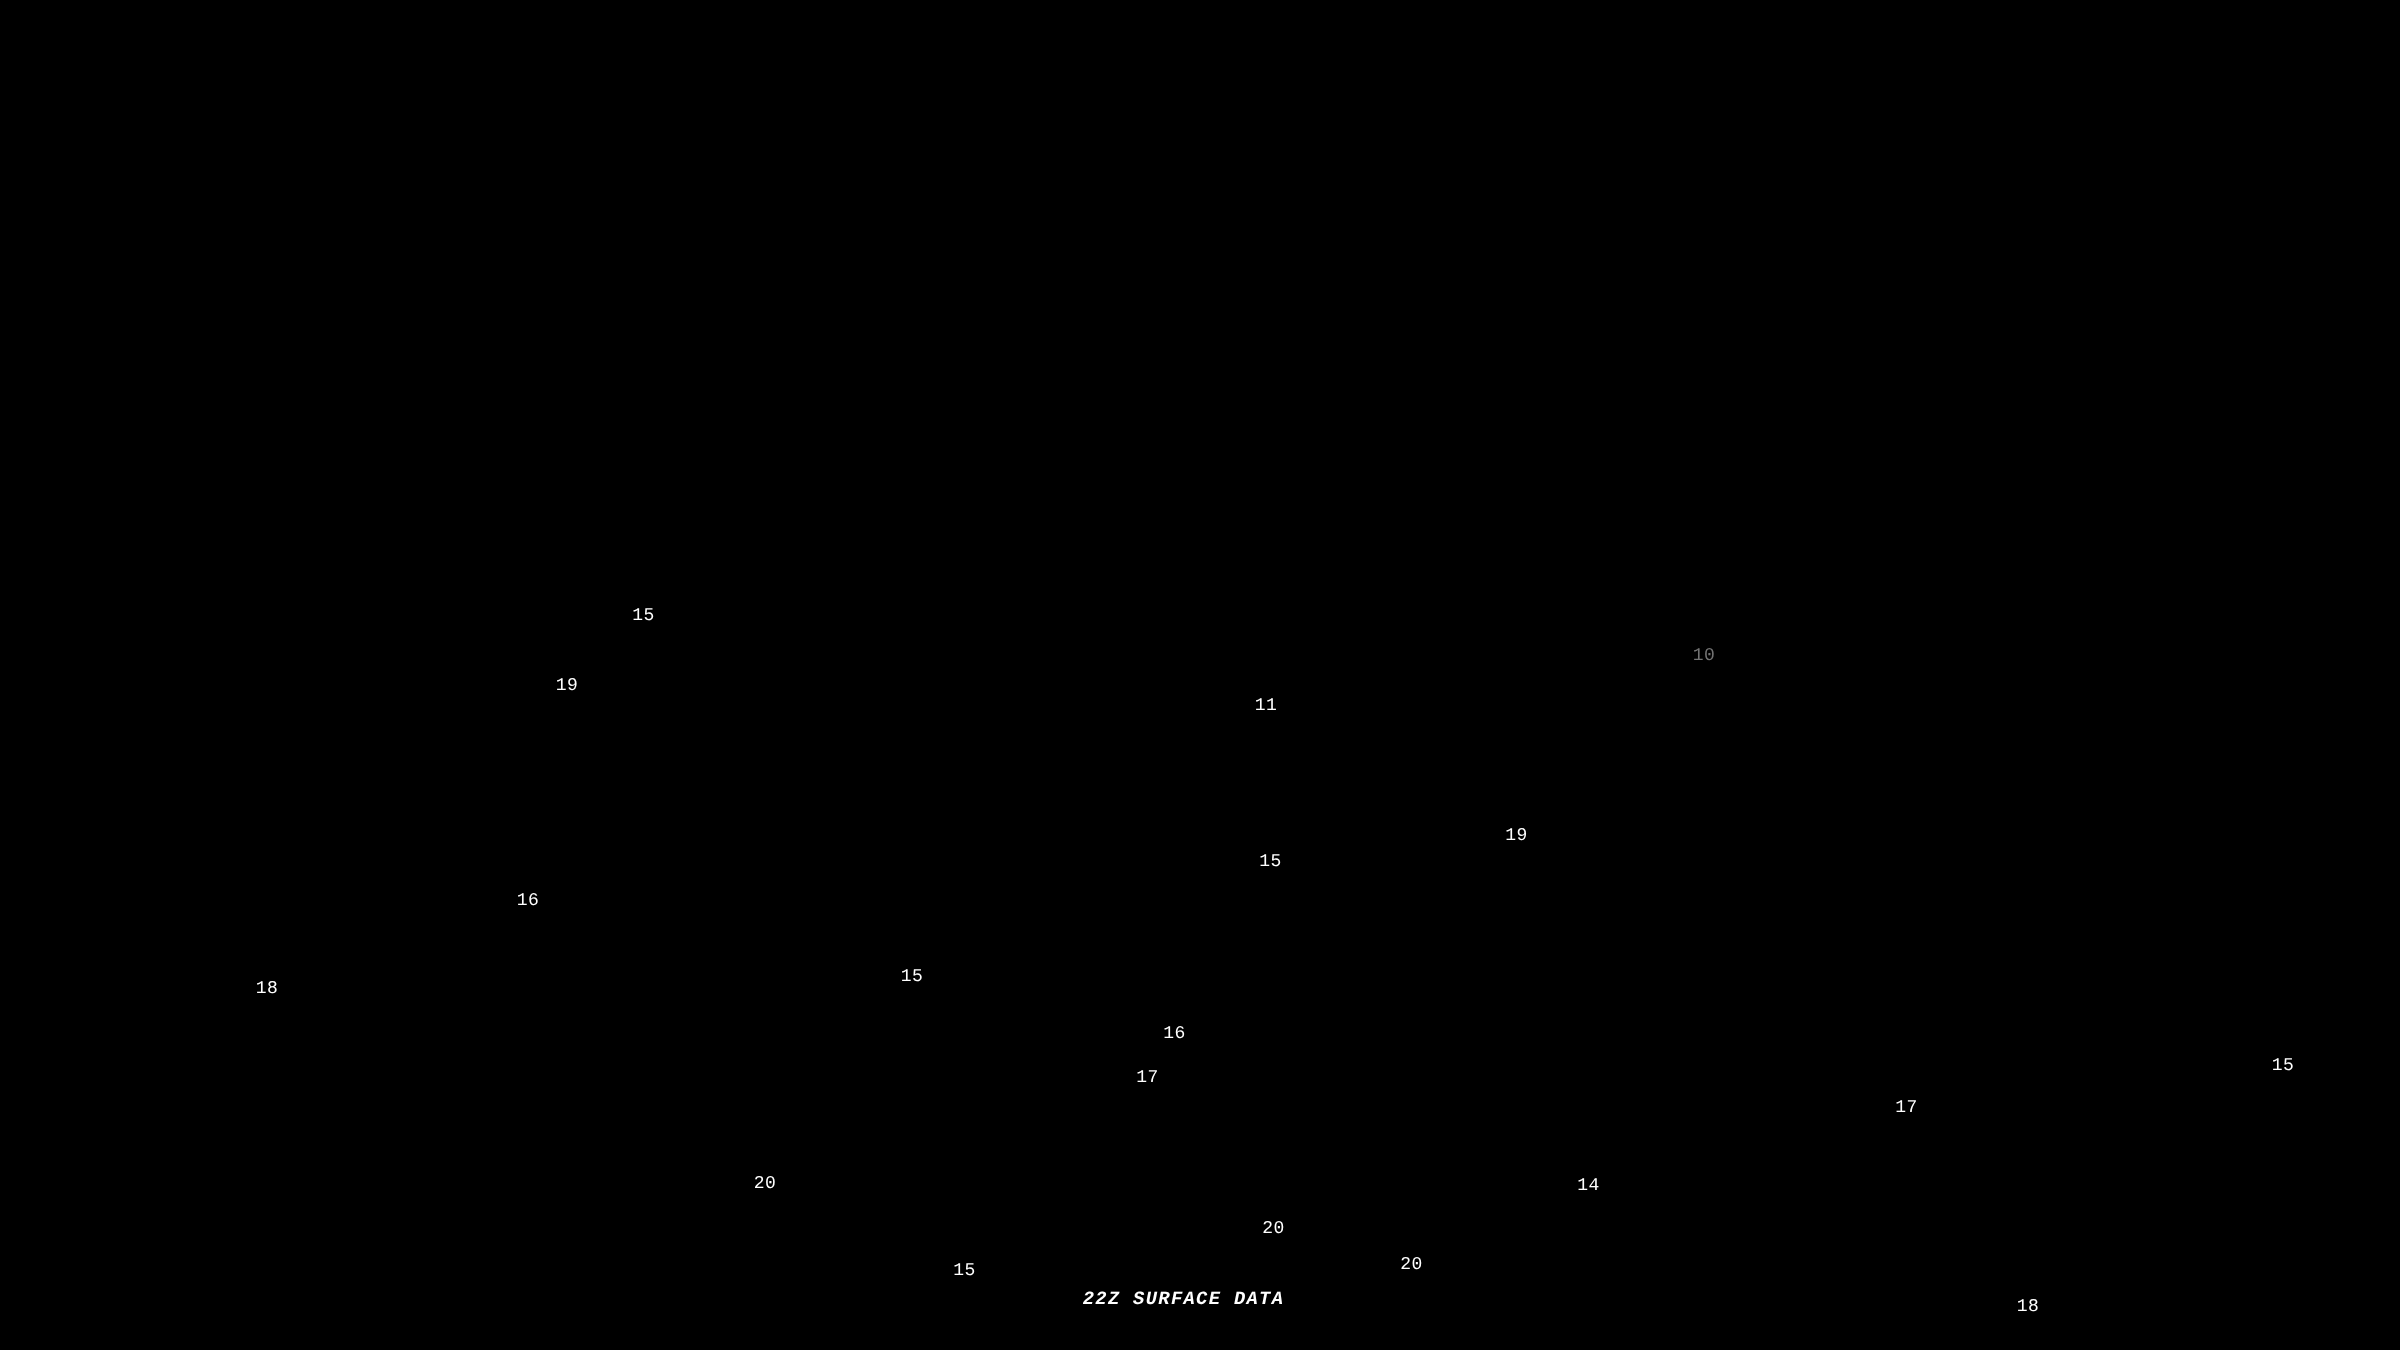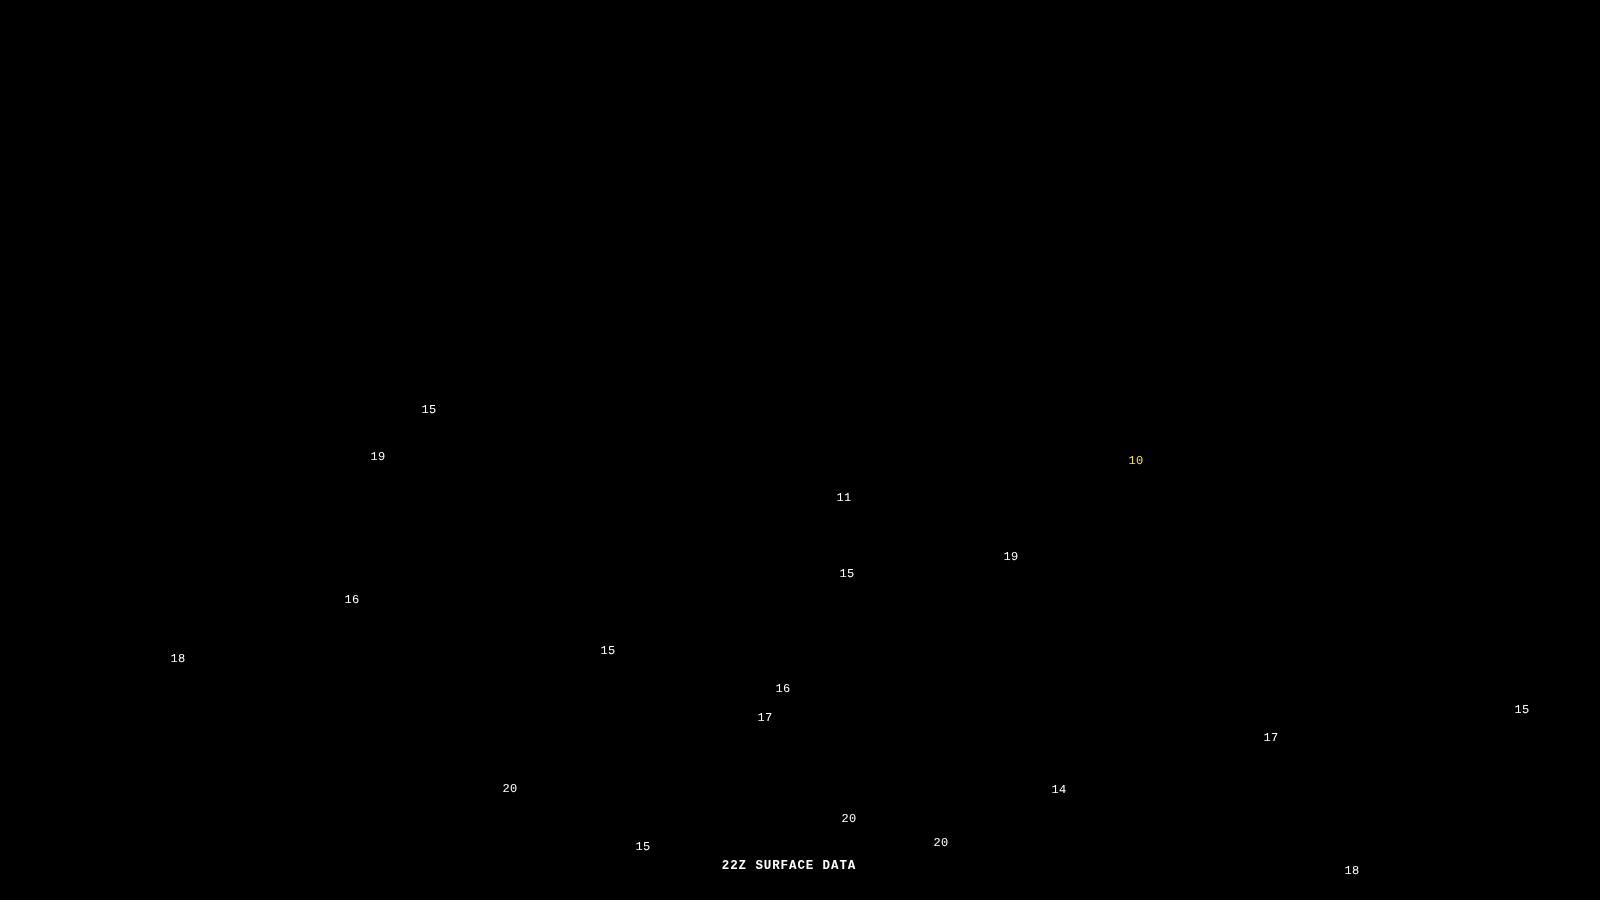--- a/index.html
+++ b/index.html
@@ -32,30 +32,31 @@
   }
   .caption {
     position: absolute;
     color: #ffffff;
     font-family: "Liberation Mono", monospace;
     font-size: 12.5px;
     font-weight: bold;
     letter-spacing: 0.9px;
     white-space: nowrap;
     transform: translate(-50%, -50%);
+    font-style: italic;
   }
 </style>
 </head>
 <body>
 
 <div id="map-canvas" style="background: rgb(0, 0, 0);">
     <div class="station-label" style="left: 429px; top: 410px; color: rgb(255, 255, 255);">15</div>
     <div class="station-label" style="left: 378px; top: 457px; color: rgb(255, 255, 255);">19</div>
-    <div class="station-label" style="left: 844px; top: 470px; color: rgb(255, 255, 255); margin-top: 28px;">11</div>
-    <div class="station-label" style="left: 1136px; top: 461px; color: #fde047;">10</div>
+    <div class="station-label" style="left: 844px; top: 470px; color: rgb(255, 255, 255);">11</div>
+    <div class="station-label" style="left: 1136px; top: 437px; color: #737373;">10</div>
     <div class="station-label" style="left: 1011px; top: 557px; color: rgb(255, 255, 255);">19</div>
     <div class="station-label" style="left: 847px; top: 574px; color: rgb(255, 255, 255);">15</div>
     <div class="station-label" style="left: 352px; top: 600px; color: rgb(255, 255, 255);">16</div>
     <div class="station-label" style="left: 608px; top: 651px; color: rgb(255, 255, 255);">15</div>
     <div class="station-label" style="left: 178px; top: 659px; color: rgb(255, 255, 255);">18</div>
     <div class="station-label" style="left: 783px; top: 689px; color: rgb(255, 255, 255);">16</div>
     <div class="station-label" style="left: 1522px; top: 710px; color: rgb(255, 255, 255);">15</div>
     <div class="station-label" style="left: 765px; top: 718px; color: rgb(255, 255, 255);">17</div>
     <div class="station-label" style="left: 1271px; top: 738px; color: rgb(255, 255, 255);">17</div>
     <div class="station-label" style="left: 1059px; top: 747px; color: rgb(255, 255, 255); margin-top: 43px;">14</div>

